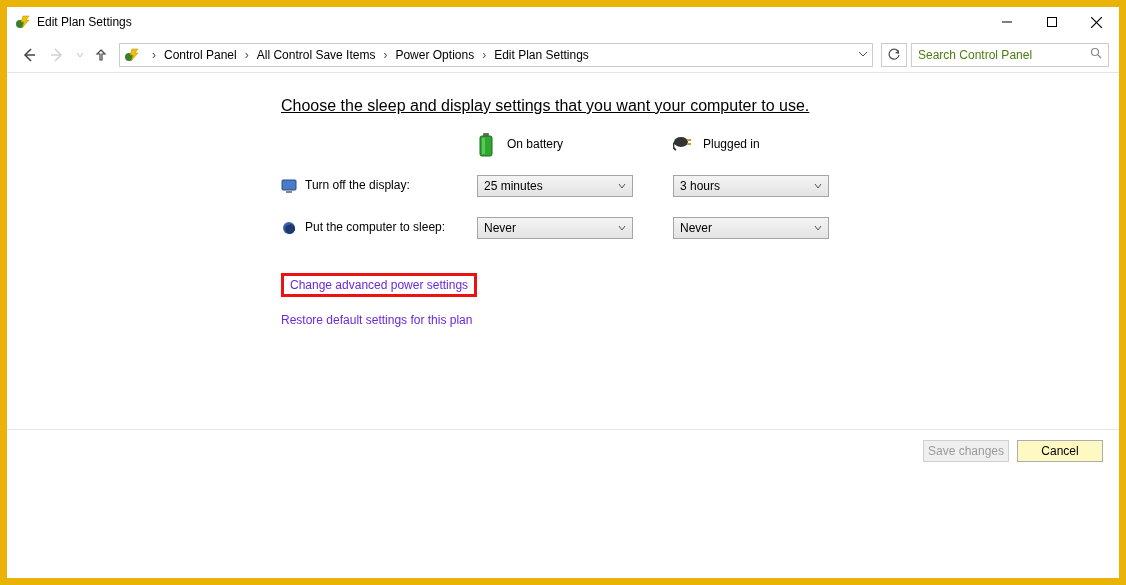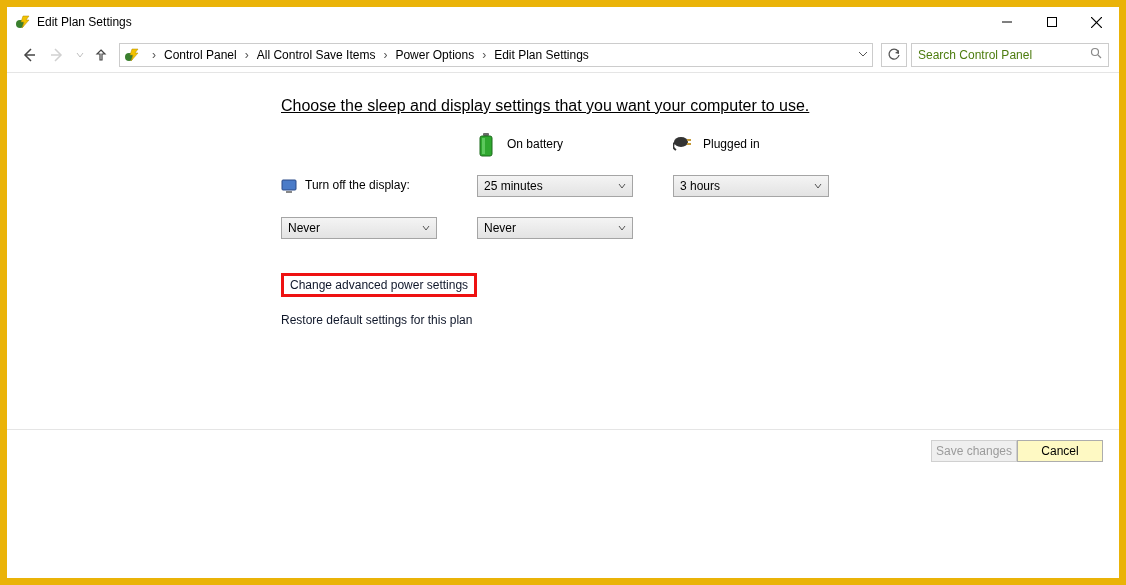--- a/index.html
+++ b/index.html
@@ -40,24 +40,24 @@
   .colhdr { display:flex; align-items:center; gap:8px; }
   .colhdr .hlabel { font-size:12px; }
   .battery-icon, .plug-icon { width:22px; height:22px; }
   .rowlabel { display:flex; align-items:flex-start; gap:8px; font-size:12px; }
   .rowlabel .ricn { width:16px; height:16px; }
 
   .dropdown { width:156px; height:22px; border:1px solid #a5a5a5; background:linear-gradient(#f4f4f4,#e3e3e3); display:flex; align-items:center; padding:0 6px; justify-content:space-between; font-size:12px; }
   .dropdown .dd-chev { color:#555; }
 
   .links { margin-top:34px; }
-  .link { color:#0f172a; font-size:12px; margin-bottom:10px; display:inline-block;text-align:center; }
+  .link { color:#6d28d9; font-size:12px; margin-bottom:10px; display:inline-block;text-align:center; }
   .link.highlighted { border:3px solid #e11; padding:2px 6px; }
 
-  .footer { border-top:1px solid #e5e5e5; padding:10px 16px; display:flex; justify-content:flex-end; position:absolute; left:0; right:0; top:356px; }
+  .footer { border-top:1px solid #e5e5e5; padding:10px 16px; display:flex; justify-content:flex-end; gap:8px; position:absolute; left:0; right:0; top:356px; }
   .btn { width:86px; height:22px; border:1px solid #adadad; background:#fef9c3; font-size:12px; display:flex; align-items:center; justify-content:center; }
   .btn.disabled { color:#9b9b9b; background:#efefef; border-color:#d0d0d0; }
 </style>
 </head>
 <body>
 
 <div class="window">
 
   <div class="titlebar">
     <span class="app-icon">
@@ -195,20 +195,29 @@
               <path d="M1 2 L4 6 L7 2" fill="none" stroke="#555" stroke-width="1"></path>
             </svg></span>
       </div>
       <div class="dropdown">
         <span>3 hours</span>
         <span class="dd-chev"><svg width="8" height="8">
               <path d="M1 2 L4 6 L7 2" fill="none" stroke="#555" stroke-width="1"></path>
             </svg></span>
       </div>
 
+      <div class="rowlabel">
+        <span class="ricn">
+          <svg width="16" height="16" viewBox="0 0 16 16">
+              <circle cx="8" cy="8" r="6" fill="#3a5fa8"></circle>
+              <path d="M10 4 A5 5 0 1 1 5 6" fill="#1d3a70"></path>
+            </svg>
+        </span>
+        <span>Put the computer to sleep:</span>
+      </div>
       <div class="dropdown">
         <span>Never</span>
         <span class="dd-chev"><svg width="8" height="8">
               <path d="M1 2 L4 6 L7 2" fill="none" stroke="#555" stroke-width="1"></path>
             </svg></span>
       </div>
       <div class="dropdown">
         <span>Never</span>
         <span class="dd-chev"><svg width="8" height="8">
               <path d="M1 2 L4 6 L7 2" fill="none" stroke="#555" stroke-width="1"></path>

